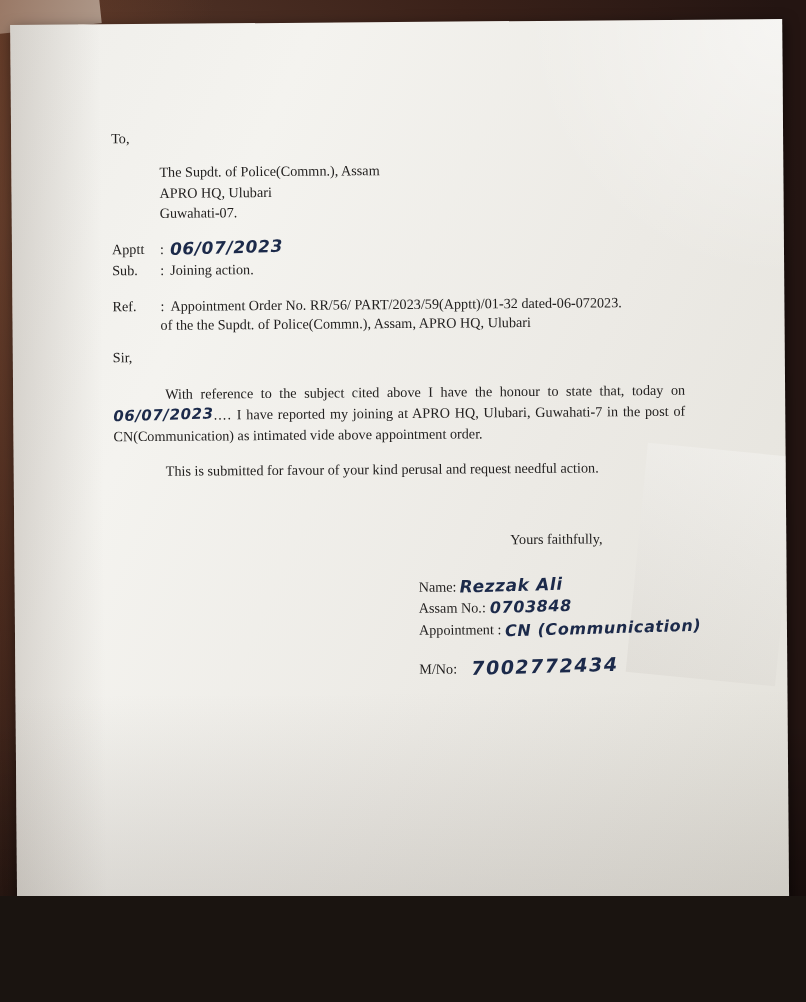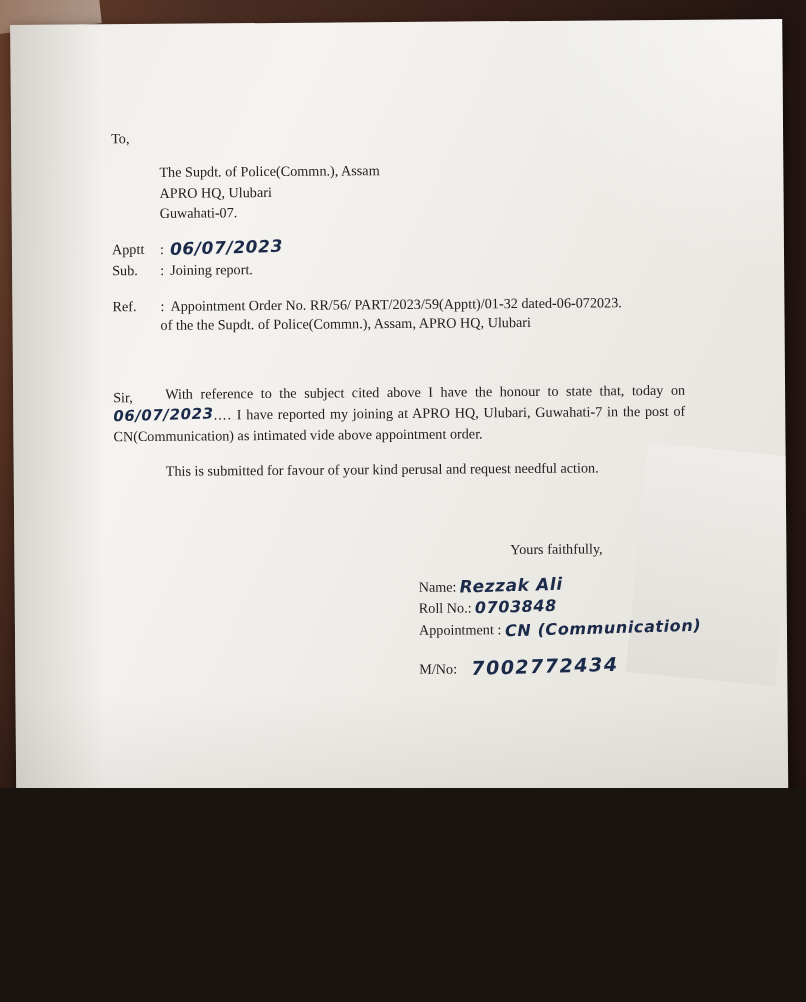--- a/index.html
+++ b/index.html
@@ -11,21 +11,21 @@
     width: 806px;
     height: 1002px;
     overflow: hidden;
     font-family: "Liberation Serif", serif;
   }
 
   
   #photo {
     position: relative;
     width: 806px;
-    height: 788px;
+    height: 896px;
     background:
       radial-gradient(ellipse at 12% 20%, #5a3a2c 0%, #3a2119 40%, #241512 70%),
       linear-gradient(120deg, #3d241a 0%, #2a1a14 45%, #1b110d 100%);
     overflow: hidden;
   }
   #photo .desk-streak {
     position: absolute;
     left: 0; top: 0;
     width: 806px; height: 1002px;
     background:
@@ -102,42 +102,42 @@
   }
 
   .row-to      { position: absolute; left: 100px; top: 104px; }
   .block-addr  { position: absolute; left: 148px; top: 138px; }
   .block-addr div { white-space: nowrap; }
 
   .line-date   { position: absolute; left: 100px; top: 212px; }
   .line-sub    { position: absolute; left: 100px; top: 236px; }
   .line-ref    { position: absolute; left: 100px; top: 272px; }
   .line-ref2   { position: absolute; left: 148px; top: 291px; }
-  .line-sir    { position: absolute; left: 100px; top: 323px; margin-top: 40px; }
+  .line-sir    { position: absolute; left: 100px; top: 323px; }
 
   .lbl { display: inline-block; width: 48px; }
   .colon { display: inline-block; width: 10px; }
 
   .para1 {
     position: absolute;
     left: 100px; top: 360px;
     width: 572px;
     text-align: justify;
     text-justify: inter-word;
   }
   .para1 .indent { display: inline-block; width: 52px; }
   .dotline { letter-spacing: 1px; }
 
   .para2 {
     position: absolute;
     left: 152px; top: 437px;
     width: 520px;
   }
 
-  .yours      { position: absolute; left: 496px; top: 508px; margin-top: 10px; }
+  .yours      { position: absolute; left: 496px; top: 508px; }
   .sign-block { position: absolute; left: 404px; top: 552px; }
   .sign-row   { height: 22px; white-space: nowrap; }
   .sign-row .k { display: inline-block; }
   .mno        { position: absolute; left: 404px; top: 632px; white-space: nowrap; }
 
   .h-date-d  { font-size: 17px; }
   .h-name    { font-size: 17px; }
   .h-roll    { font-size: 16px; }
   .h-desig   { font-size: 16px; }
   .h-mno     { font-size: 19px; letter-spacing: 1.5px; }
@@ -164,21 +164,21 @@
         <div>The Supdt. of Police(Commn.), Assam</div>
         <div>APRO HQ, Ulubari</div>
         <div>Guwahati-07.</div>
       </div>
 
       <div class="line-date typed">
         <span class="lbl">Apptt</span><span class="colon">:</span><span class="hand h-date-d">06/07/2023</span>
       </div>
 
       <div class="line-sub typed">
-        <span class="lbl">Sub.</span><span class="colon">:</span><span>Joining report.</span>
+        <span class="lbl">Sub.</span><span class="colon">:</span><span>Joining action.</span>
       </div>
 
       <div class="line-ref typed">
         <span class="lbl">Ref.</span><span class="colon">:</span><span>Appointment Order No. RR/56/ PART/2023/59(Apptt)/01-32  dated-06-072023.</span>
       </div>
       <div class="line-ref2 typed">of the  the Supdt. of Police(Commn.), Assam, APRO HQ, Ulubari</div>
 
       <div class="line-sir typed">Sir,</div>
 
       <div class="para1 typed">
@@ -190,21 +190,21 @@
       <div class="para2 typed">This is submitted for favour of your kind perusal and request needful action.</div>
 
       <div class="yours typed">Yours faithfully,</div>
 
       <div class="sign-block typed">
         <div class="sign-row">
           <span class="k">Name:</span>
           <span class="hand h-name">Rezzak Ali</span>
         </div>
         <div class="sign-row">
-          <span class="k">Roll No.:</span>
+          <span class="k">Assam No.:</span>
           <span class="hand h-roll">0703848</span>
         </div>
         <div class="sign-row">
           <span class="k">Appointment :</span>
           <span class="hand h-desig">CN (Communication)</span>
         </div>
       </div>
 
       <div class="mno typed">
         <span class="k">M/No:</span>

